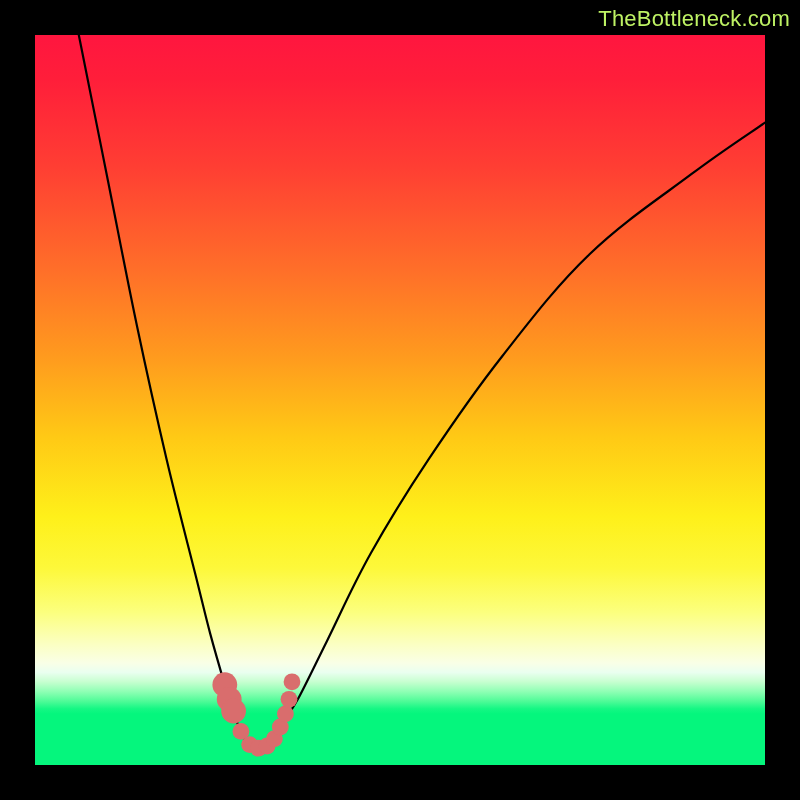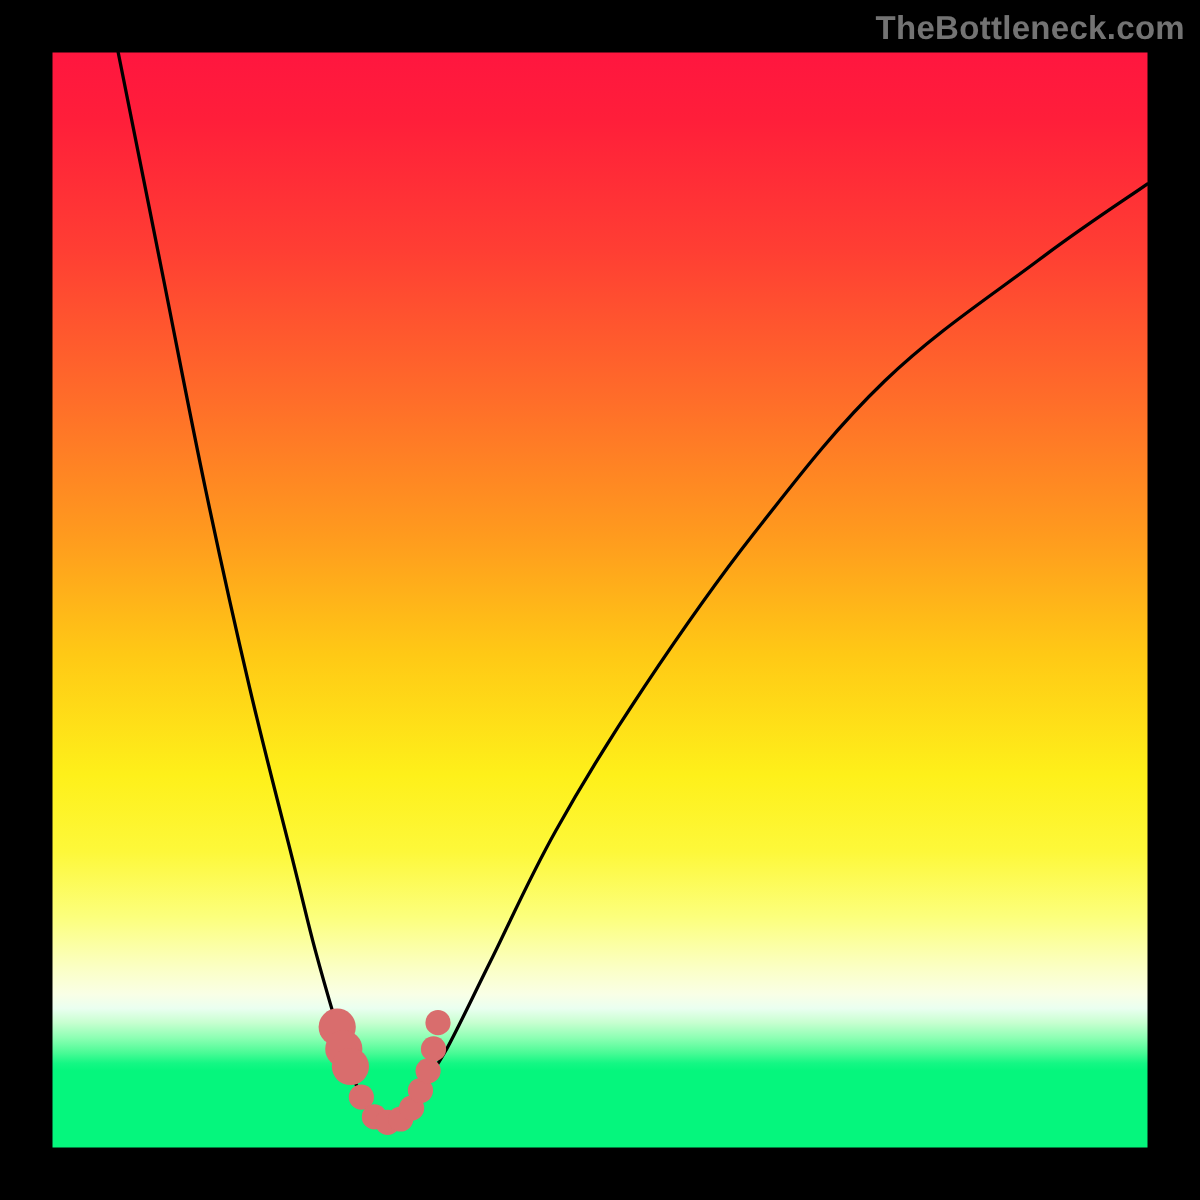--- a/index.html
+++ b/index.html
@@ -43,22 +43,22 @@
       #15f784 92.3%,
       #05f67d 93.0%,
       #05f67d 100%
     );
   }
   .attribution {
     position: absolute;
     top: 6px;
     right: 10px;
     font-size: 22px;
-    font-weight: 700;
-    color: #737373;
+    font-weight: 400;
+    color: #bef264;
     letter-spacing: 0.2px;
     user-select: none;
   }
   svg.overlay {
     position: absolute;
     left: 0;
     top: 0;
     width: 730px;
     height: 730px;
     overflow: visible;

